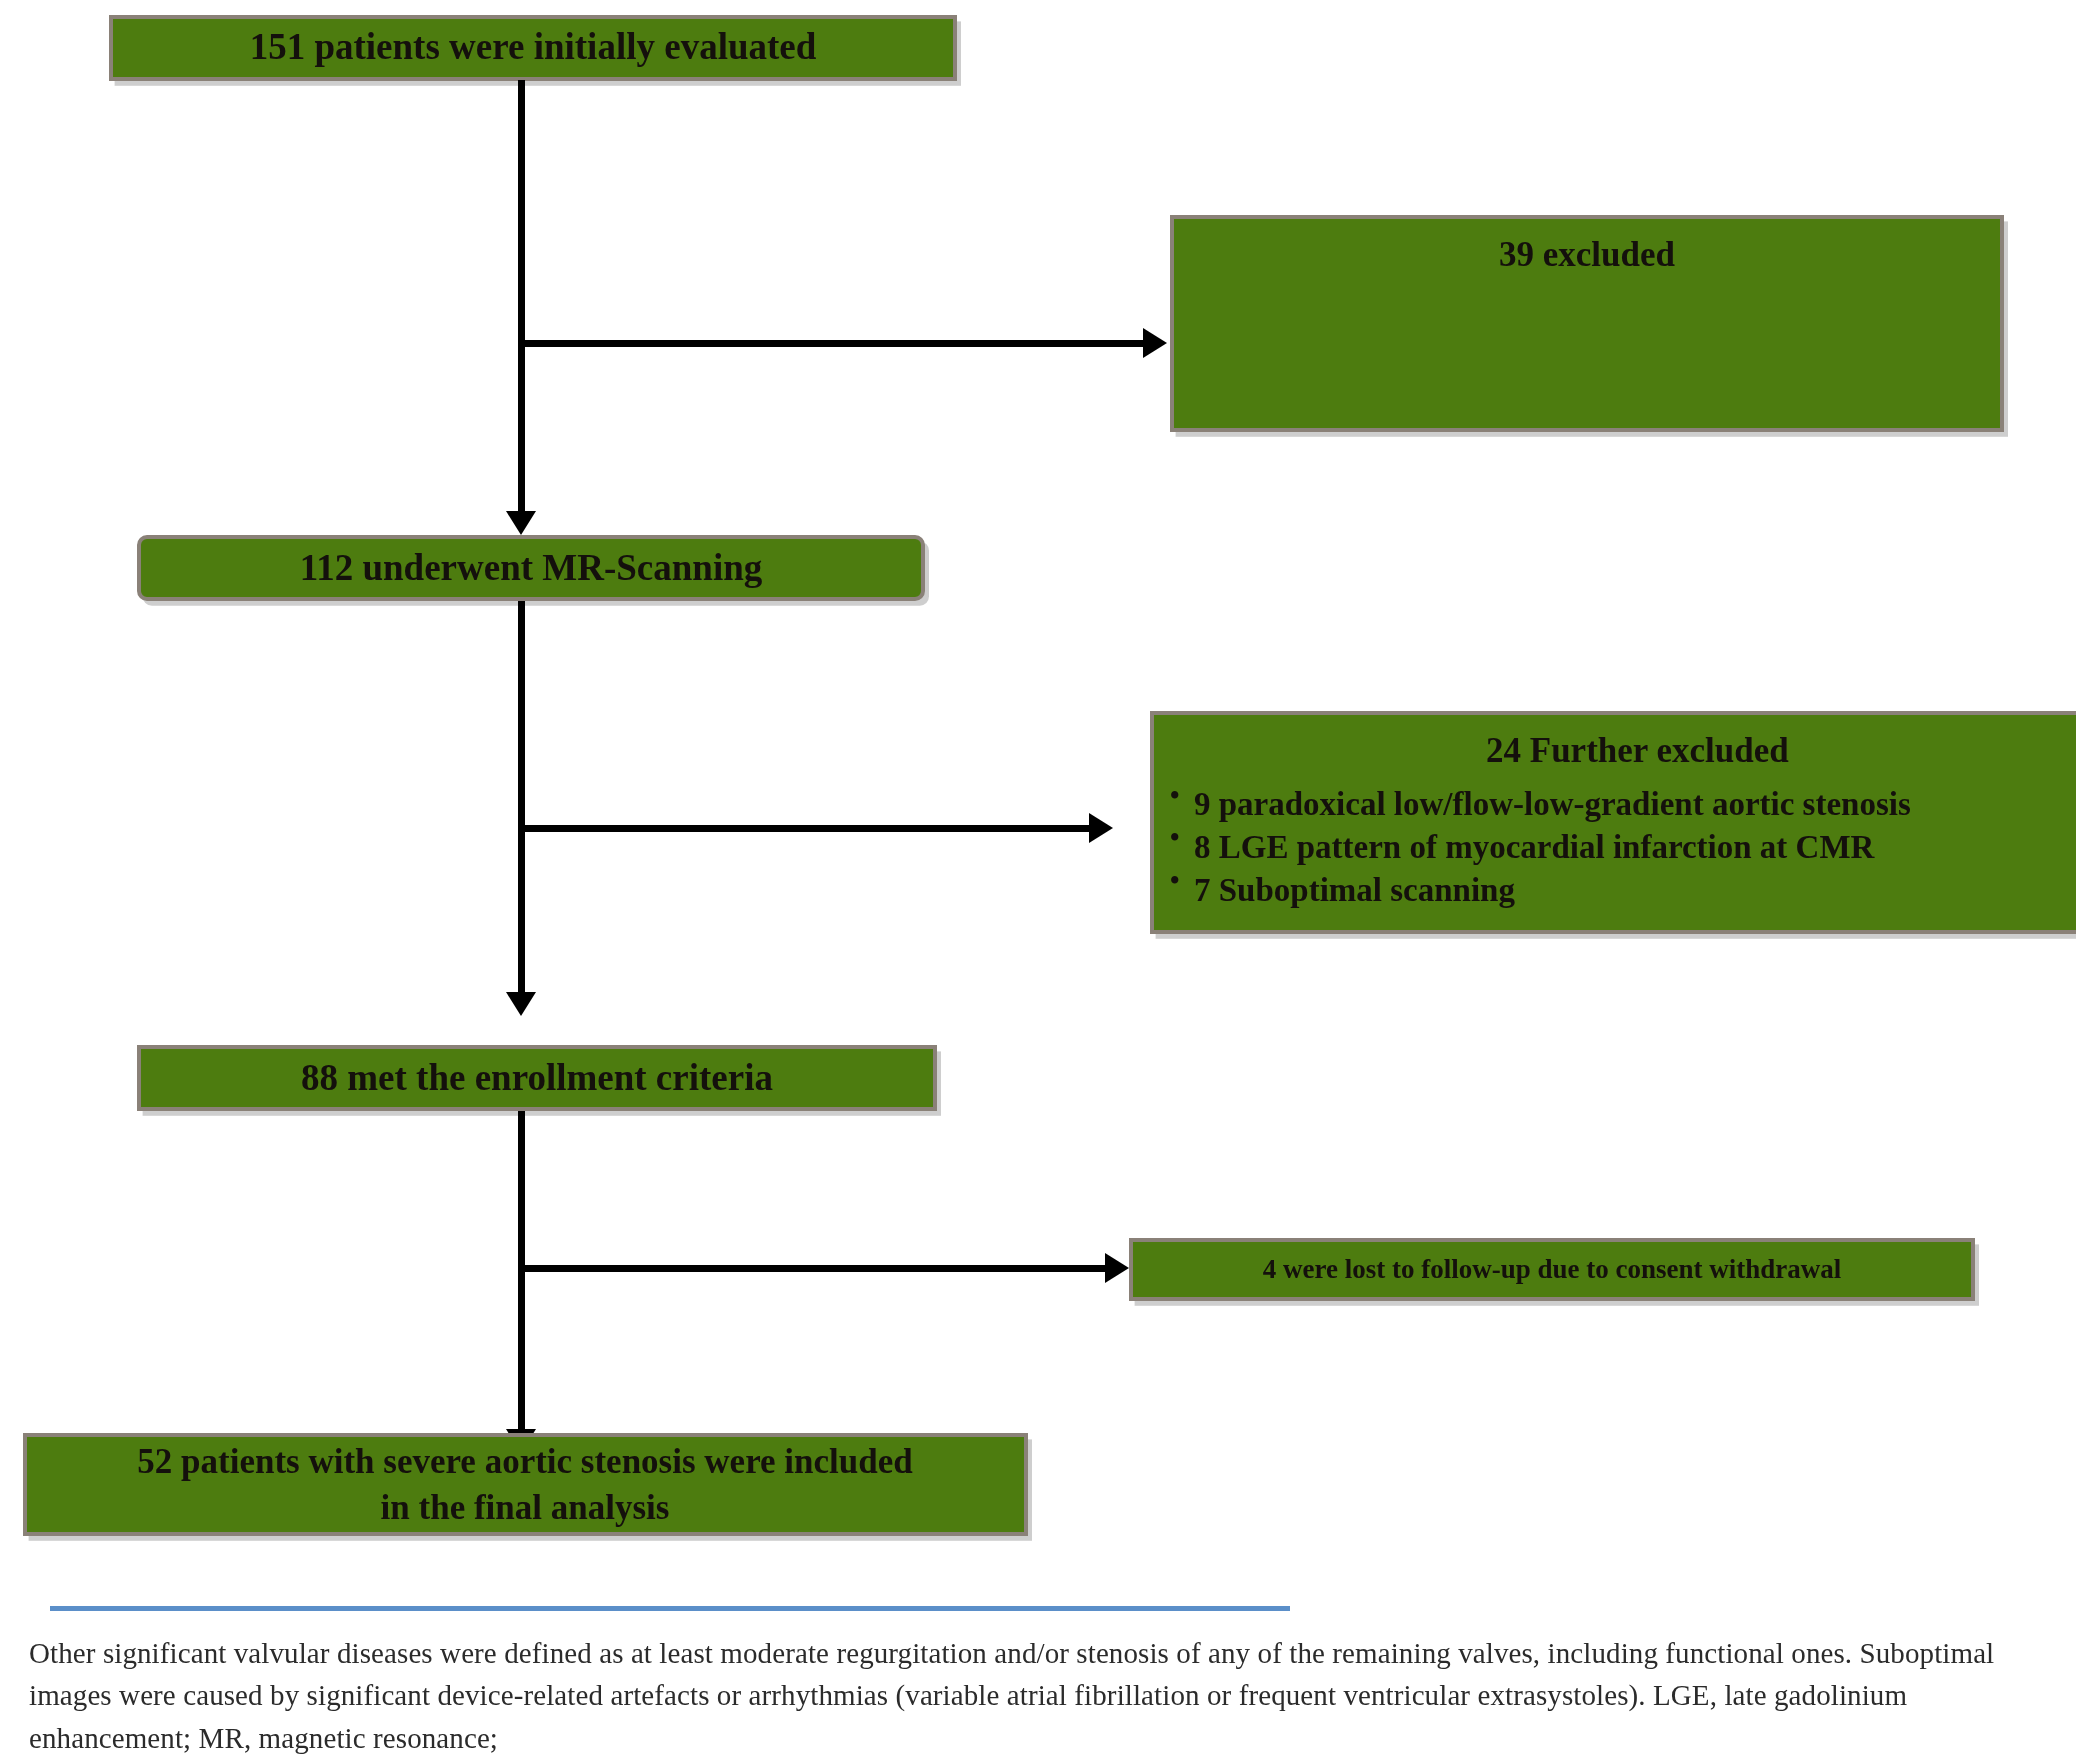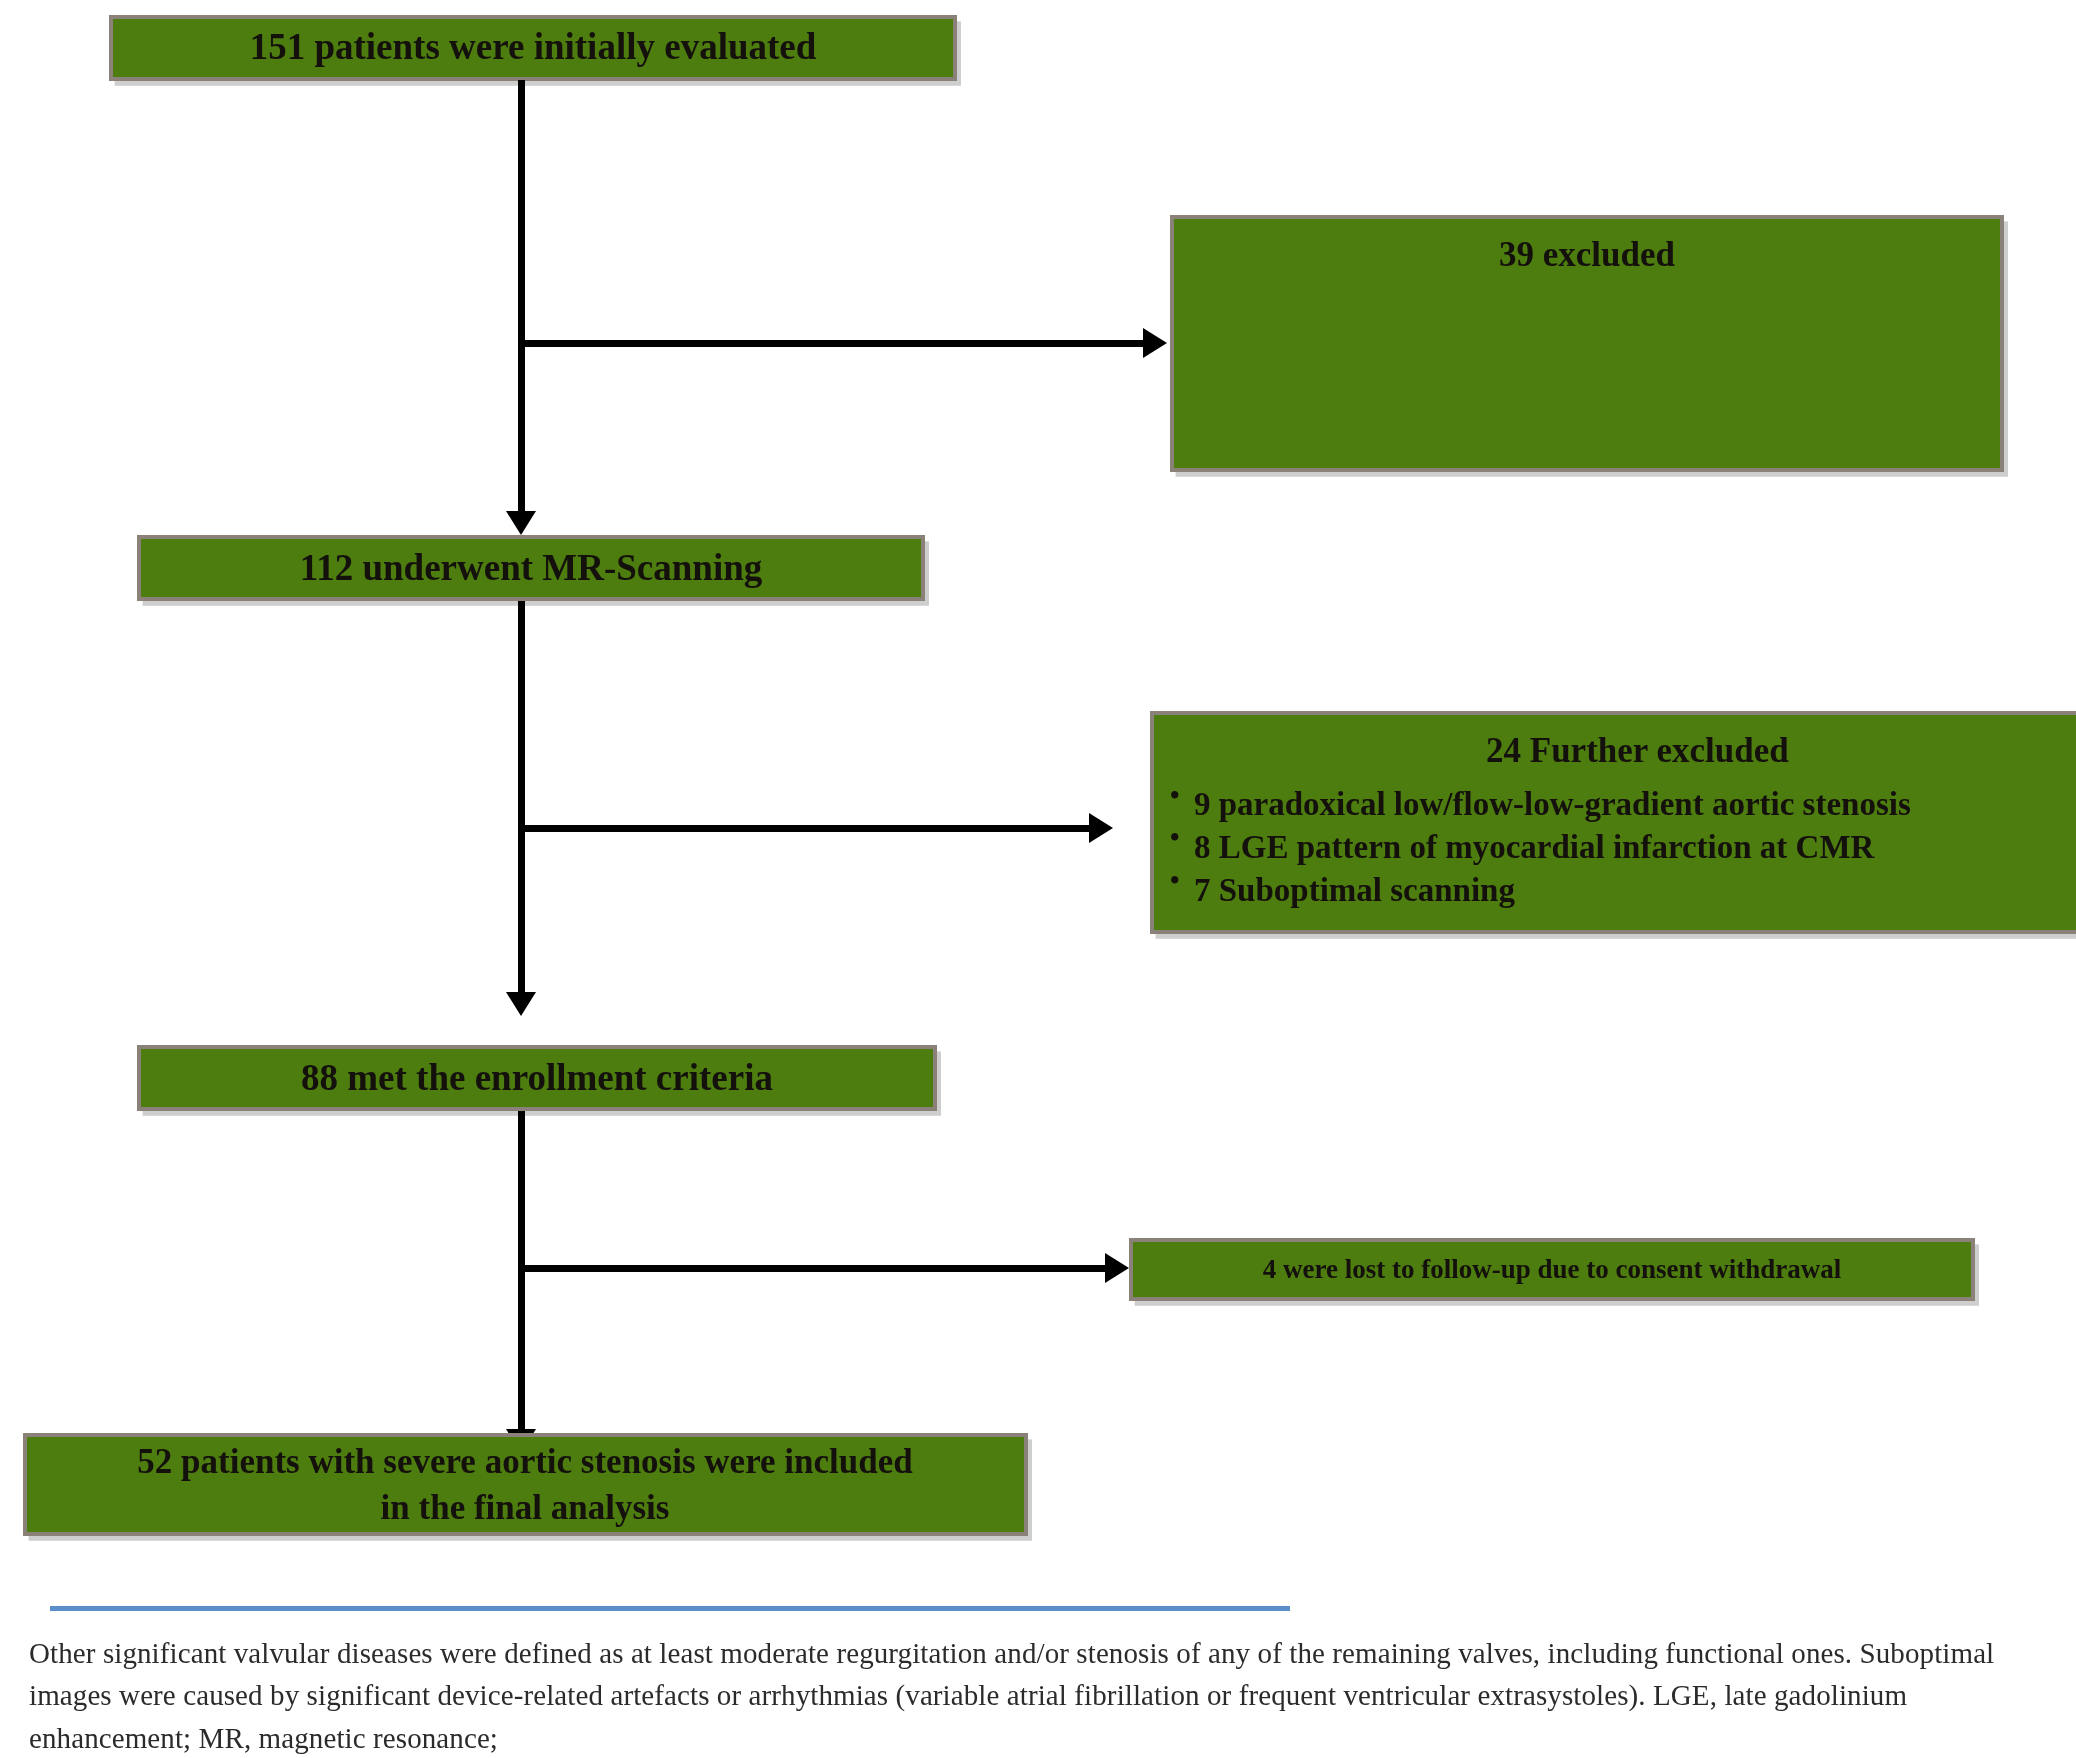--- a/index.html
+++ b/index.html
@@ -77,25 +77,25 @@
   <div class="box center" style="left:109px;top:14.5px;width:848px;height:66px;font-size:37px;">
     <span>151 patients were initially evaluated</span>
   </div>
 
   <div class="vline" style="left:518px;top:80px;width:7.2px;height:434px;"></div>
   <div class="arrow-down" style="left:506px;top:511px;"></div>
 
   <div class="hline" style="left:521px;top:340px;width:635px;height:7.2px;"></div>
   <div class="arrow-right" style="left:1143px;top:328px;"></div>
 
-  <div class="box" style="left:1170px;top:215px;width:834px;height:257px;font-size:33px;padding:13px 11.3px 8px 11.3px;">
+  <div class="box" style="left:1170px;top:215px;width:834px;height:217px;font-size:33px;padding:13px 11.3px 8px 11.3px;">
     <span class="title" style="font-size:35px;margin-bottom:9.6px;">39 excluded</span>
   </div>
 
-  <div class="box center" style="left:137px;top:535px;width:788px;height:66px;font-size:37px;">
+  <div class="box center" style="left:137px;top:535px;width:788px;height:66px;font-size:37px;border-radius:10px;">
     <span>112 underwent MR-Scanning</span>
   </div>
 
   <div class="vline" style="left:518px;top:601px;width:7.2px;height:394px;"></div>
   <div class="arrow-down" style="left:506px;top:992px;"></div>
 
   <div class="hline" style="left:521px;top:825px;width:580px;height:7.2px;"></div>
   <div class="arrow-right" style="left:1089px;top:813px;"></div>
 
   <div class="box" style="left:1150px;top:711px;width:978px;height:223px;font-size:33px;padding:13px 11.3px 8px 8px;">

